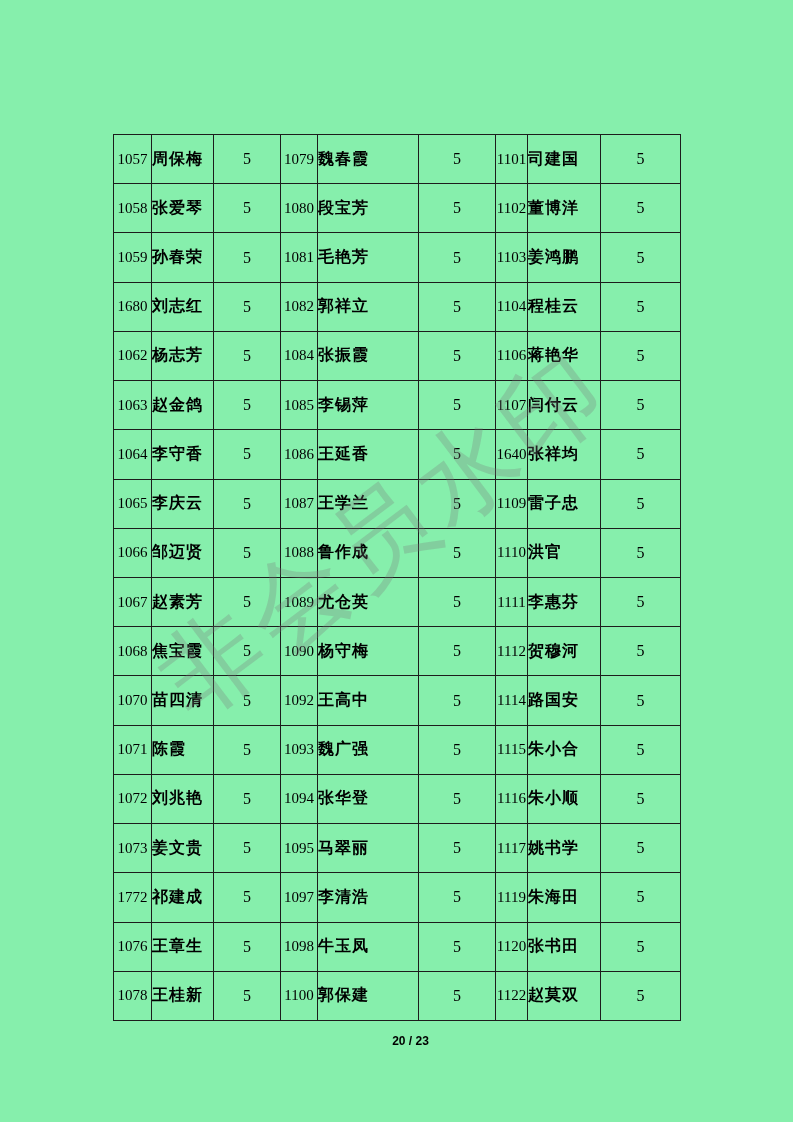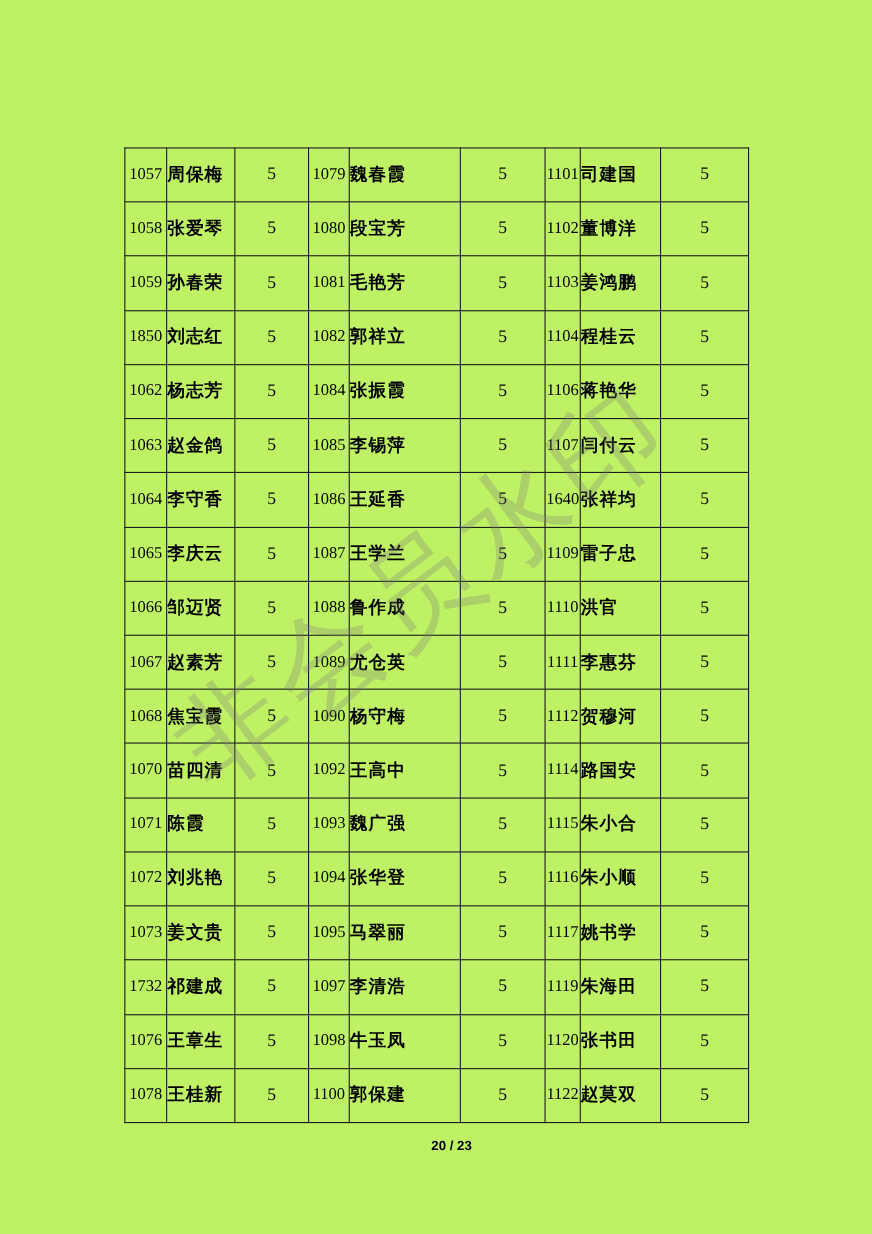--- a/index.html
+++ b/index.html
@@ -4,21 +4,21 @@
 <style>
   html, body {
     margin: 0;
     padding: 0;
     background: #ffffff;
   }
   .page {
     position: relative;
     width: 793px;
     height: 1122px;
-    background: #bef264;
+    background: #86efac;
     overflow: hidden;
     font-family: "Liberation Serif", "DejaVu Serif", serif;
     color: #000;
   }
   table.roster {
     position: absolute;
     left: 113px;
     top: 134px;
     width: 567px;
     height: 887px;
@@ -122,21 +122,21 @@
           <td class="cell-name">孙春荣</td>
           <td class="cell-score">5</td>
           <td class="cell-num">1081</td>
           <td class="cell-name">毛艳芳</td>
           <td class="cell-score">5</td>
           <td class="cell-num">1103</td>
           <td class="cell-name">姜鸿鹏</td>
           <td class="cell-score">5</td>
         </tr>
         <tr>
-          <td class="cell-num">1850</td>
+          <td class="cell-num">1680</td>
           <td class="cell-name">刘志红</td>
           <td class="cell-score">5</td>
           <td class="cell-num">1082</td>
           <td class="cell-name">郭祥立</td>
           <td class="cell-score">5</td>
           <td class="cell-num">1104</td>
           <td class="cell-name">程桂云</td>
           <td class="cell-score">5</td>
         </tr>
         <tr>
@@ -254,21 +254,21 @@
           <td class="cell-name">姜文贵</td>
           <td class="cell-score">5</td>
           <td class="cell-num">1095</td>
           <td class="cell-name">马翠丽</td>
           <td class="cell-score">5</td>
           <td class="cell-num">1117</td>
           <td class="cell-name">姚书学</td>
           <td class="cell-score">5</td>
         </tr>
         <tr>
-          <td class="cell-num">1732</td>
+          <td class="cell-num">1772</td>
           <td class="cell-name">祁建成</td>
           <td class="cell-score">5</td>
           <td class="cell-num">1097</td>
           <td class="cell-name">李清浩</td>
           <td class="cell-score">5</td>
           <td class="cell-num">1119</td>
           <td class="cell-name">朱海田</td>
           <td class="cell-score">5</td>
         </tr>
         <tr>

